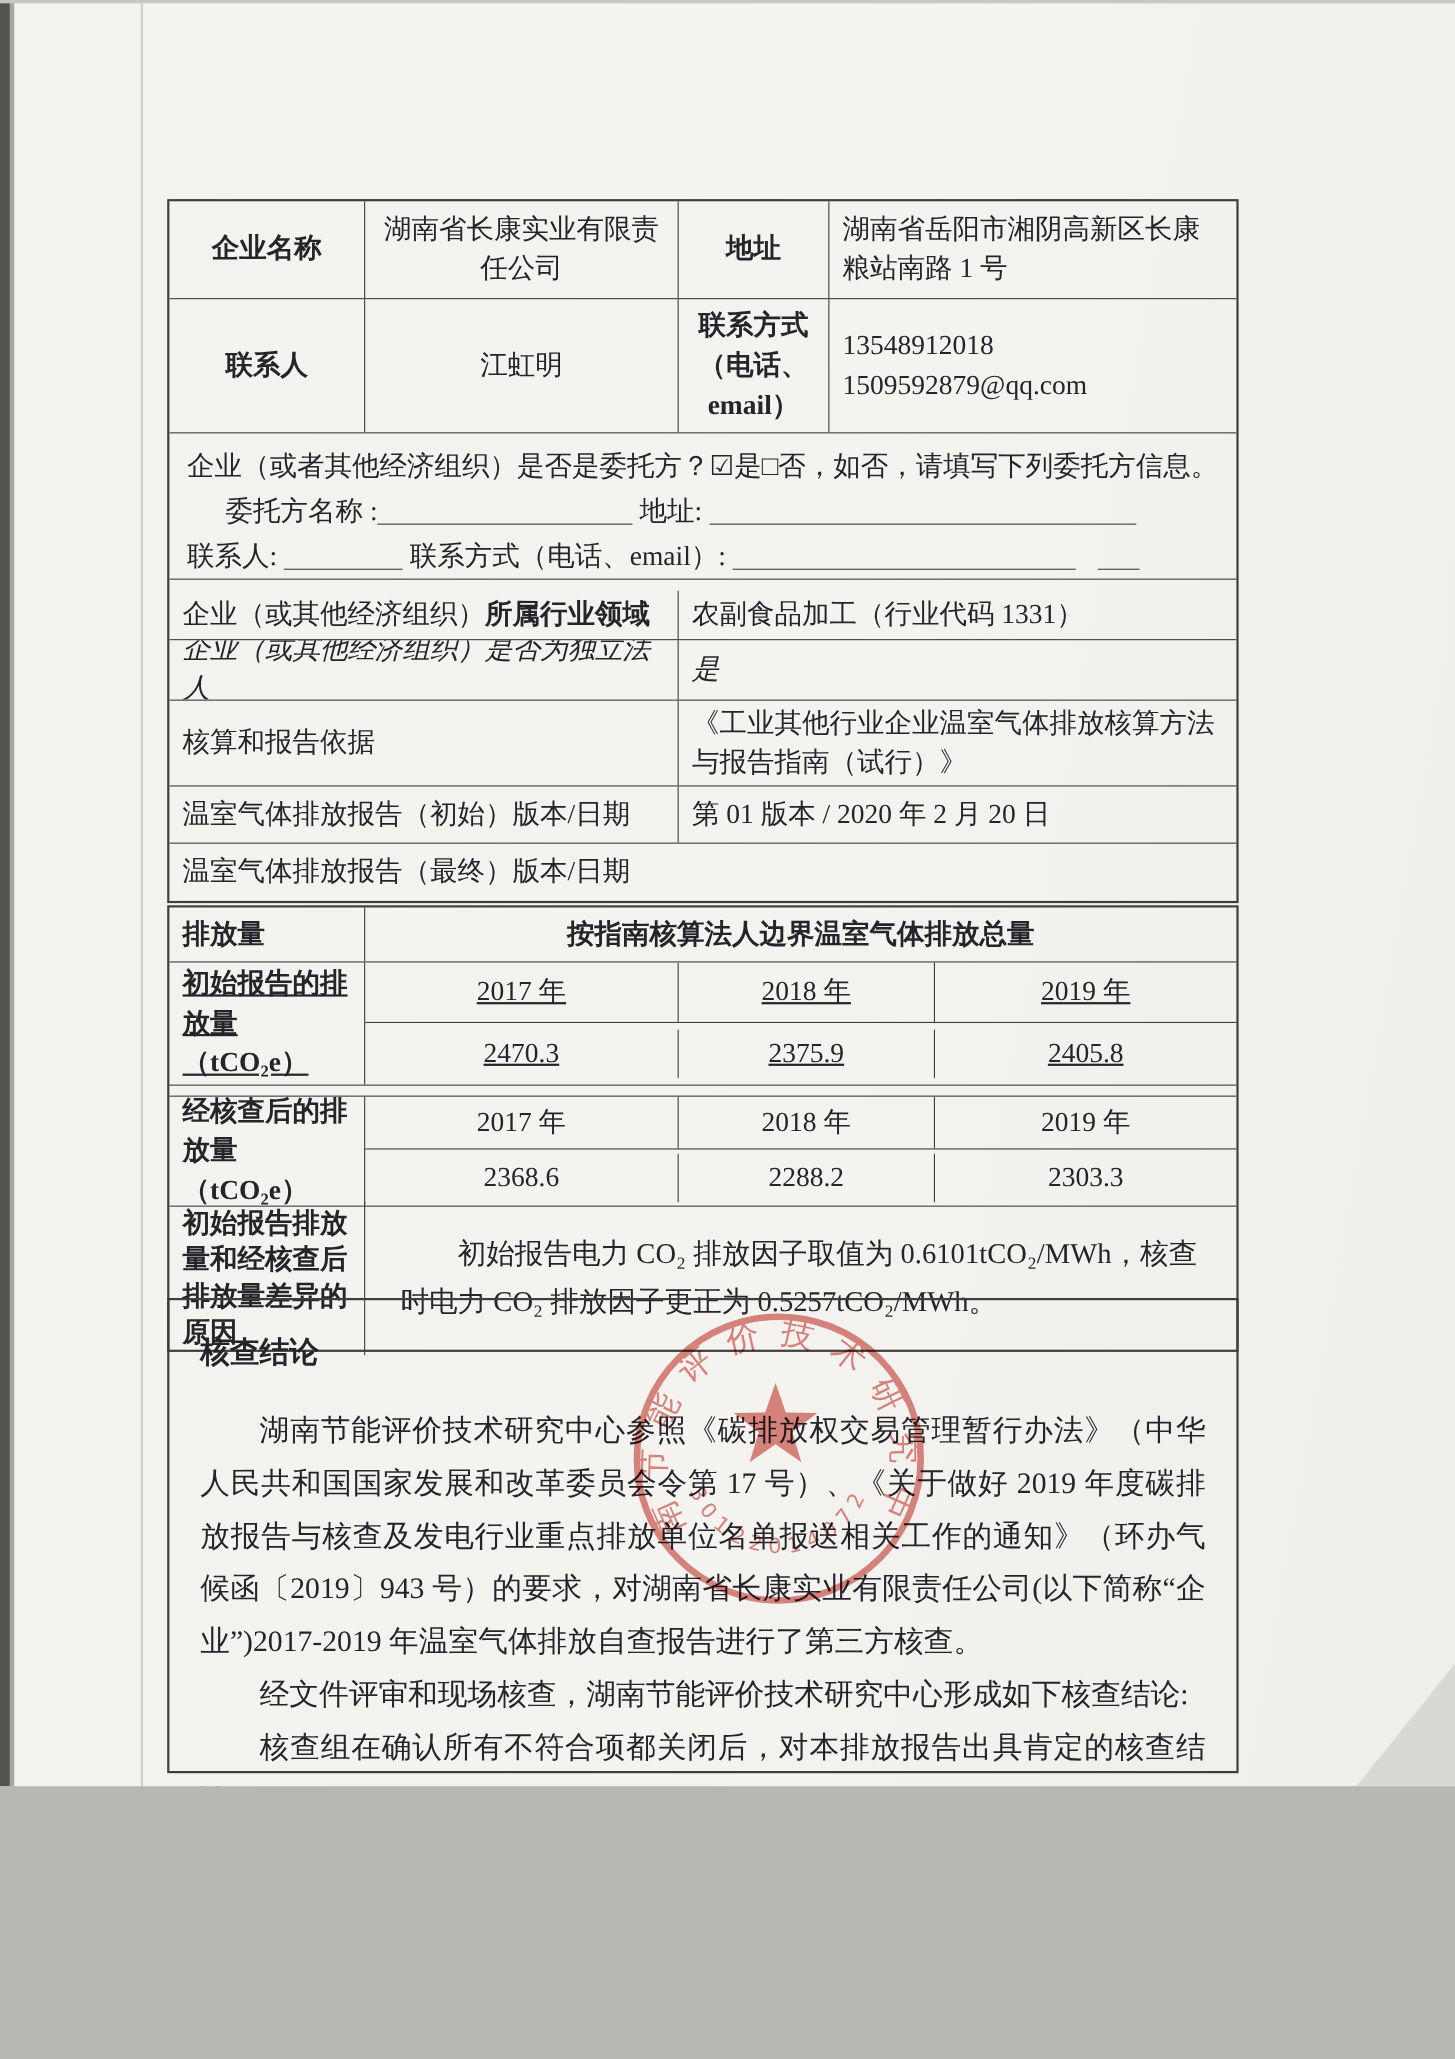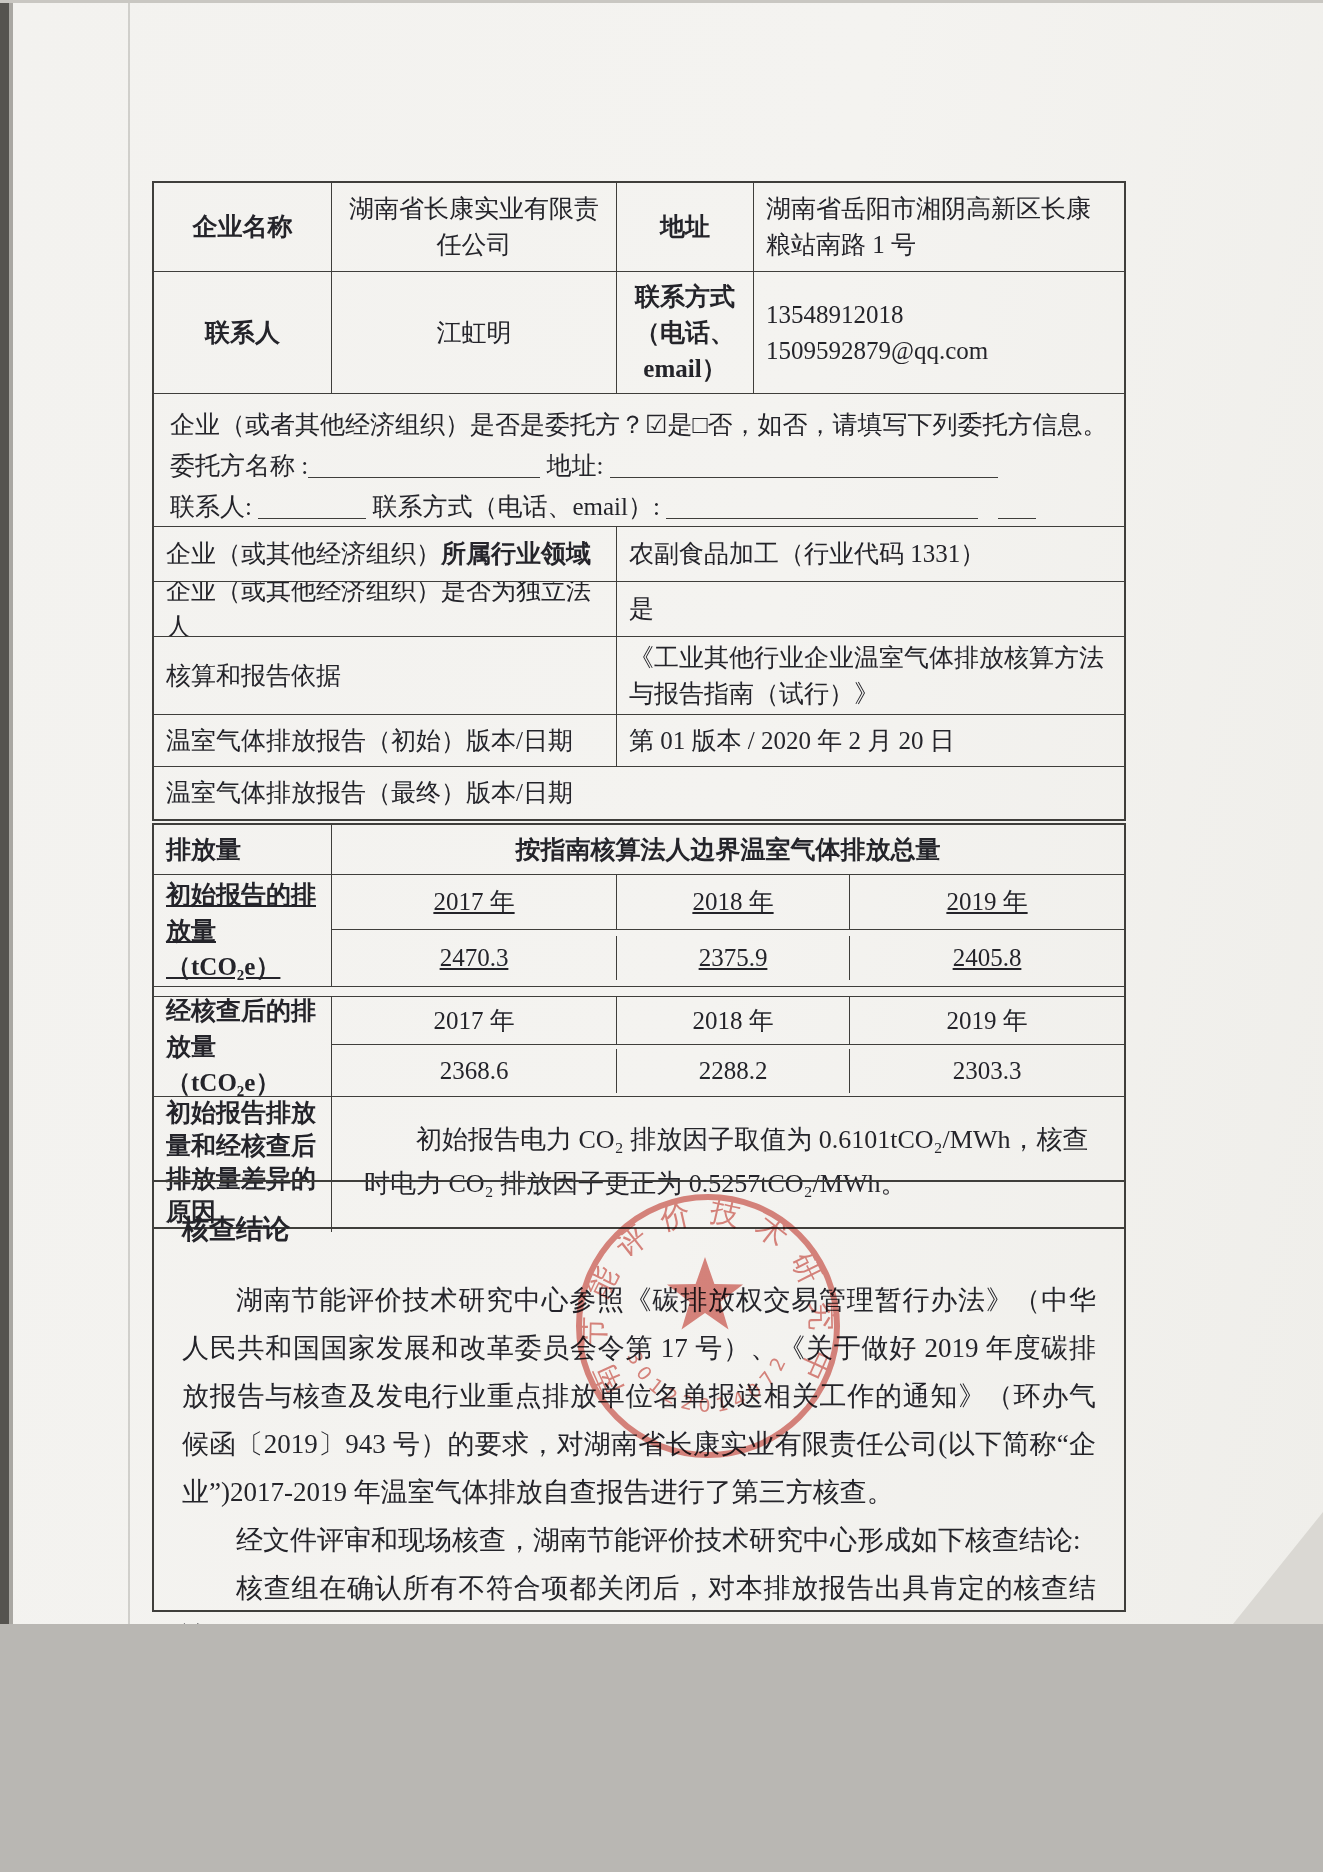--- a/index.html
+++ b/index.html
@@ -76,43 +76,43 @@
         <span>
           <span style="display:block;">13548912018</span>
           <span style="display:block;">1509592879@qq.com</span>
         </span>
       </div>
     </div>
 
     <div class="r" style="height:133px;">
       <div class="c grow free" style="align-items:flex-start;">
         <span style="display:block;">企业（或者其他经济组织）是否是委托方？☑是□否，如否，请填写下列委托方信息。</span>
-        <span style="display:block;">
+        <span style="display:block;margin-left:35px;">
           <span>委托方名称 :</span><span class="blank" style="width:232px;"></span>
           <span>地址:</span>
           <span class="blank" style="width:388px;"></span>
         </span>
         <span style="display:block;">
           <span>联系人:</span>
           <span class="blank" style="width:108px;"></span>
           <span>联系方式（电话、email）:</span>
           <span class="blank" style="width:312px;"></span>
           <span class="blank" style="width:38px;margin-left:14px;"></span>
         </span>
       </div>
     </div>
 
-    <div class="r" style="height:55px;">
+    <div class="r" style="height:55px;align-items:flex-end;">
       <div class="c" style="width:463px;flex:none;">
         <span><span>企业（或其他经济组织）</span><span class="bold">所属行业领域</span></span>
       </div>
       <div class="c grow">农副食品加工（行业代码 1331）</div>
     </div>
 
-    <div class="r" style="height:55px;">
+    <div class="r" style="height:55px;font-style:italic;">
       <div class="c" style="width:463px;flex:none;">企业（或其他经济组织）是否为独立法人</div>
       <div class="c grow">是</div>
     </div>
 
     <div class="r" style="height:78px;">
       <div class="c" style="width:463px;flex:none;">核算和报告依据</div>
       <div class="c grow">《工业其他行业企业温室气体排放核算方法与报告指南（试行）》</div>
     </div>
 
     <div class="r" style="height:52px;">

